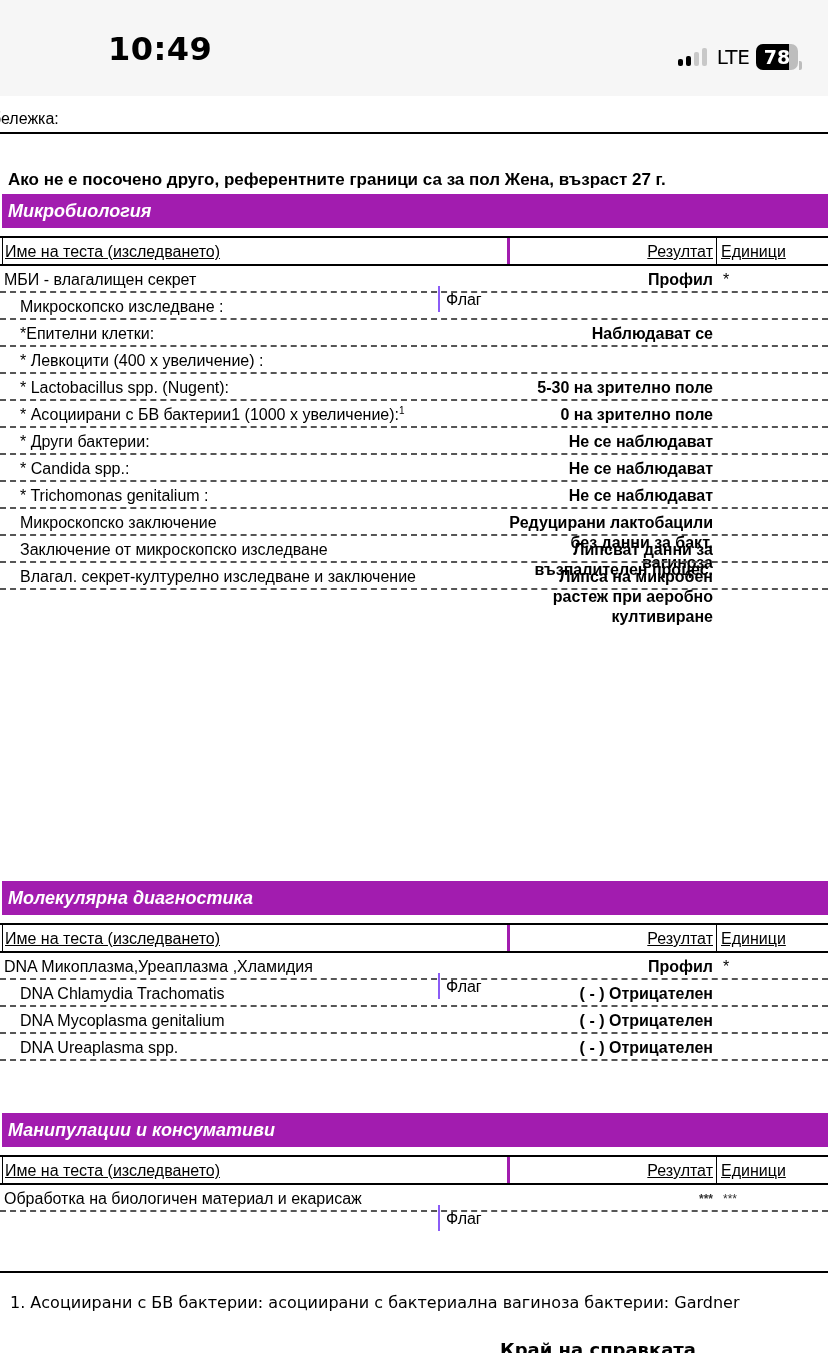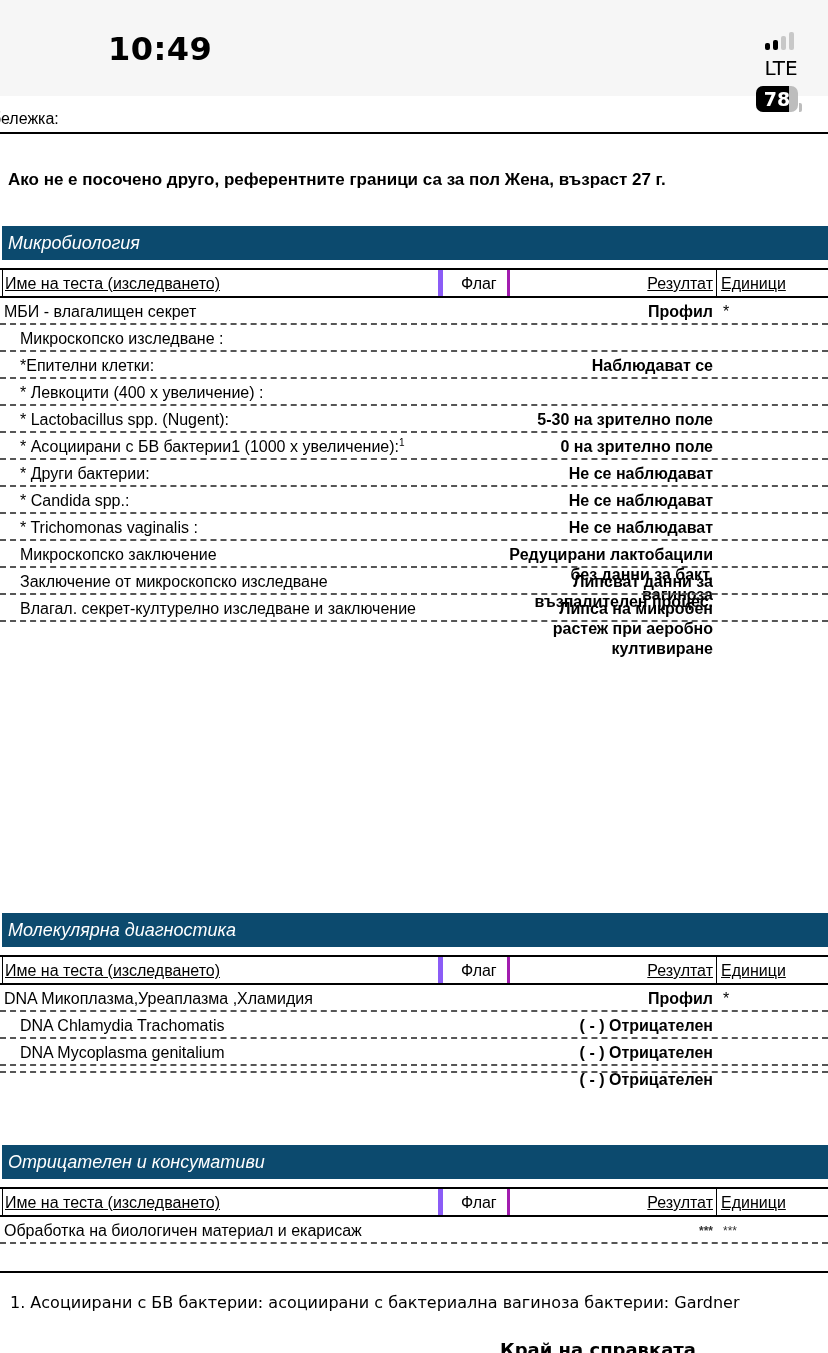--- a/index.html
+++ b/index.html
@@ -9,21 +9,21 @@
     font-family: "Liberation Sans", sans-serif;
   }
   .statusbar {
     position: absolute; left: 0; top: 0; width: 828px; height: 96px;
     background: #f6f6f6;
   }
   .clock {
     position: absolute; left: 60px; top: 30px; font-size: 32px; font-weight: 700;
     font-family: "DejaVu Sans", sans-serif; letter-spacing: 0.5px; margin-left: 48px;
   }
-  .status-right { position: absolute; right: 26px; top: 32px; display: flex; align-items: center; gap: 6px; flex-direction: column; }
+  .status-right { position: absolute; right: 26px; top: 44px; display: flex; align-items: center; gap: 6px; }
   .signal { display: flex; align-items: flex-end; gap: 3px; height: 18px; }
   .signal span { width: 5px; border-radius: 2px; background: #000; display: block; }
   .signal span.off { background: #c8c8c8; }
   .lte { font-size: 20px; font-family: "DejaVu Sans", sans-serif; font-weight: 500; margin-left: 4px; }
   .battery { display: flex; align-items: flex-end; }
   .battery-body {
     position: relative; width: 42px; height: 26px; border-radius: 7px; overflow: hidden;
     background: #bdbdbd;
   }
   .battery-fill { position: absolute; left: 0; top: 0; bottom: 0; background: #000; }
@@ -33,32 +33,31 @@
   }
   .battery-tip { width: 3px; height: 9px; background: #bdbdbd; border-radius: 0 2px 2px 0; margin-left: 1px; }
 
   .doc { position: absolute; left: 0; top: 96px; width: 828px; }
   .note-label { position: absolute; left: -8px; top: 14px; font-size: 16px; }
   .rule-thick { position: absolute; left: 0; width: 828px; height: 2px; background: #000; }
   .ref-line { position: absolute; left: 8px; top: 74px; font-size: 17px; font-weight: bold; }
 
   .section { position: absolute; left: 0; width: 828px; }
   .section-header {
-    height: 34px; margin-left: 2px; background: #0c4a6e; color: #ffffff;
-    font-style: italic; font-weight: normal; font-size: 18px; line-height: 34px; padding-left: 6px;
+    height: 34px; margin-left: 2px; background: #a21caf; color: #ffffff;
+    font-style: italic; font-weight: bold; font-size: 18px; line-height: 34px; padding-left: 6px;
     font-family: "Liberation Sans", sans-serif;
-    margin-top: 32px;
   }
   .thead {
     position: relative; margin-top: 8px; height: 26px;
     border-top: 2px solid #000; border-bottom: 2px solid #000; font-size: 16px;
   }
   .thead .c { position: absolute; top: 0; height: 26px; line-height: 28px; }
   .thead .c-name { left: 2px; width: 436px; border-left: 1px solid #000; padding-left: 2px; }
-  .thead .c-flag { left: 438px; width: 69px; border-left: 5px solid #8b5cf6; padding-left: 18px; box-sizing: border-box; }
+  .thead .c-flag { left: 438px; width: 69px; border-left: 2px solid #8b5cf6; padding-left: 6px; box-sizing: border-box; margin-top: 48px; }
   .thead .c-res { left: 507px; width: 210px; border-left: 3px solid #a21caf; border-right: 1px solid #000; text-align: right; padding-right: 3px; box-sizing: border-box; }
   .thead .c-unit { left: 719px; padding-left: 2px; }
   .u { text-decoration: underline; }
 
   .row {
     position: relative; font-size: 16px; line-height: 20px;
     border-bottom: 2px dashed #555;
     padding: 4px 0 1px 0;
   }
   .row .name { display: block; width: 430px; padding-left: 4px; }
@@ -141,21 +140,21 @@
           <span class="name indent">* Други бактерии:</span>
           <span class="res">Не се наблюдават</span>
           <span class="unit"></span>
         </div>
         <div class="row">
           <span class="name indent">* Candida spp.:</span>
           <span class="res">Не се наблюдават</span>
           <span class="unit"></span>
         </div>
         <div class="row">
-          <span class="name indent">* Trichomonas vaginalis :</span>
+          <span class="name indent">* Trichomonas genitalium :</span>
           <span class="res">Не се наблюдават</span>
           <span class="unit"></span>
         </div>
         <div class="row">
           <span class="name indent">Микроскопско заключение</span>
           <span class="res">Редуцирани лактобацили без данни за бакт. вагиноза</span>
           <span class="unit"></span>
         </div>
         <div class="row">
           <span class="name indent">Заключение от микроскопско изследване</span>
@@ -188,28 +187,29 @@
           <span class="name indent">DNA Chlamydia Trachomatis</span>
           <span class="res">( - ) Отрицателен</span>
           <span class="unit"></span>
         </div>
         <div class="row">
           <span class="name indent">DNA Mycoplasma genitalium</span>
           <span class="res">( - ) Отрицателен</span>
           <span class="unit"></span>
         </div>
         <div class="row">
+          <span class="name indent">DNA Ureaplasma spp.</span>
           <span class="res">( - ) Отрицателен</span>
           <span class="unit"></span>
         </div>
       </div>
   </div>
 
   <div class="section" style="top:1017px">
-    <div class="section-header">Отрицателен и консумативи</div>
+    <div class="section-header">Манипулации и консумативи</div>
     <div class="thead">
       <div class="c c-name"><span class="u">Име на теста (изследването)</span></div>
       <div class="c c-flag">Флаг</div>
       <div class="c c-res"><span class="u">Резултат</span></div>
       <div class="c c-unit"><span class="u">Единици</span></div>
     </div>
     <div class="rows">
         <div class="row">
           <span class="name">Обработка на биологичен материал и екарисаж</span>
           <span class="res stars">***</span>

